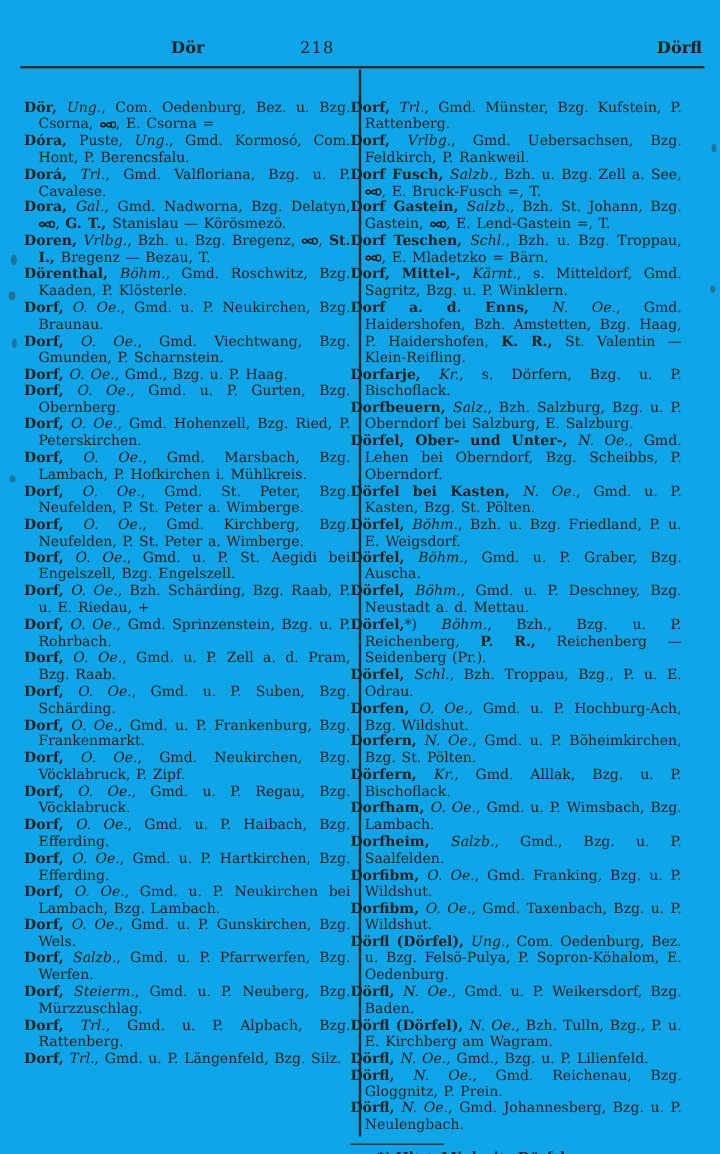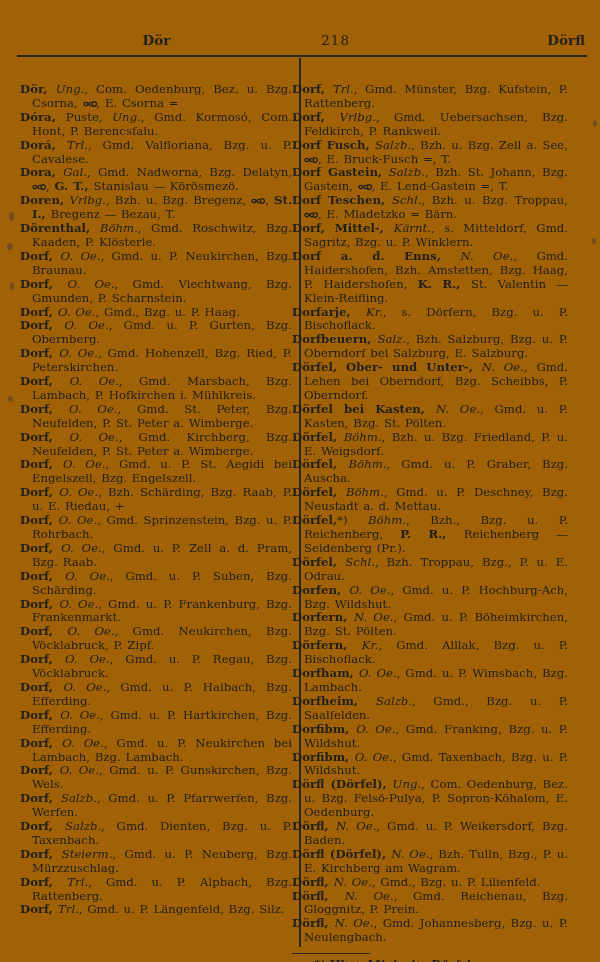--- a/index.html
+++ b/index.html
@@ -1,24 +1,24 @@
 <!DOCTYPE html>
 <html><head>
 <meta charset="utf-8">
 <style>
   html,body{margin:0;padding:0;}
   body{background:#c9c8c3;font-family:"DejaVu Serif","Liberation Serif",serif;}
   .page{
     position:relative;width:600px;height:962px;margin:0 auto;
-    background:#a16207;color:#23211d;overflow:hidden;
+    background:#0ea5e9;color:#23211d;overflow:hidden;
   }
   
   .running-head{position:absolute;top:32px;left:0;width:100%;height:20px;font-size:13.5px;}
   .rh-left{position:absolute;left:20px;width:273px;text-align:center;font-weight:bold;}
-  .rh-center{position:absolute;left:250px;width:100px;text-align:right;letter-spacing:1px;}
+  .rh-center{position:absolute;left:250px;width:100px;text-align:left;letter-spacing:1px;}
   .rh-right{position:absolute;left:308px;width:277px;text-align:right;font-weight:bold;}
   .rule-top{position:absolute;top:55px;left:17px;width:570px;height:2px;background:#2a2824;}
   .divider{position:absolute;top:58px;left:299px;width:1.5px;height:889px;background:#2a2824;}
   
   .columns{position:absolute;top:63px;left:20px;width:565px;display:flex;margin-top:20px;}
   .col{flex:0 0 272px;}
   .col.right{flex:0 0 276px;}
   .entry{
     font-size:11.7px;line-height:13.9px;text-align:justify;
     padding-left:12px;text-indent:-12px;word-spacing:1px;
@@ -77,21 +77,20 @@
         <div class="entry"><span class="b">Dorf, </span><span class="i">O. Oe.</span><span class="n">, Gmd. u. P. Zell a. d. Pram, Bzg. Raab.</span></div>
         <div class="entry"><span class="b">Dorf, </span><span class="i">O. Oe.</span><span class="n">, Gmd. u. P. Suben, Bzg. Schärding.</span></div>
         <div class="entry"><span class="b">Dorf, </span><span class="i">O. Oe.</span><span class="n">, Gmd. u. P. Frankenburg, Bzg. Frankenmarkt.</span></div>
         <div class="entry"><span class="b">Dorf, </span><span class="i">O. Oe.</span><span class="n">, Gmd. Neukirchen, Bzg. Vöcklabruck, P. Zipf.</span></div>
         <div class="entry"><span class="b">Dorf, </span><span class="i">O. Oe.</span><span class="n">, Gmd. u. P. Regau, Bzg. Vöcklabruck.</span></div>
         <div class="entry"><span class="b">Dorf, </span><span class="i">O. Oe.</span><span class="n">, Gmd. u. P. Haibach, Bzg. Efferding.</span></div>
         <div class="entry"><span class="b">Dorf, </span><span class="i">O. Oe.</span><span class="n">, Gmd. u. P. Hartkirchen, Bzg. Efferding.</span></div>
         <div class="entry"><span class="b">Dorf, </span><span class="i">O. Oe.</span><span class="n">, Gmd. u. P. Neukirchen bei Lambach, Bzg. Lambach.</span></div>
         <div class="entry"><span class="b">Dorf, </span><span class="i">O. Oe.</span><span class="n">, Gmd. u. P. Gunskirchen, Bzg. Wels.</span></div>
         <div class="entry"><span class="b">Dorf, </span><span class="i">Salzb.</span><span class="n">, Gmd. u. P. Pfarrwerfen, Bzg. Werfen.</span></div>
-        <div class="entry"><span class="b">Dorf, </span><span class="i">Salzb.</span><span class="n">, Gmd. Dienten, Bzg. u. P. Taxenbach.</span></div>
         <div class="entry"><span class="b">Dorf, </span><span class="i">Steierm.</span><span class="n">, Gmd. u. P. Neuberg, Bzg. Mürzzuschlag.</span></div>
         <div class="entry"><span class="b">Dorf, </span><span class="i">Trl.</span><span class="n">, Gmd. u. P. Alpbach, Bzg. Rattenberg.</span></div>
         <div class="entry"><span class="b">Dorf, </span><span class="i">Trl.</span><span class="n">, Gmd. u. P. Längenfeld, Bzg. Silz.</span></div>
       </div>
     <div class="col right">
 
     <div class="entry"><span class="b">Dorf, </span><span class="i">Trl.</span><span class="n">, Gmd. Münster, Bzg. Kufstein, P. Rattenberg.</span></div>
         <div class="entry"><span class="b">Dorf, </span><span class="i">Vrlbg.</span><span class="n">, Gmd. Uebersachsen, Bzg. Feldkirch, P. Rankweil.</span></div>
         <div class="entry"><span class="b">Dorf Fusch, </span><span class="i">Salzb.</span><span class="n">, Bzh. u. Bzg. Zell a. See, </span><svg viewBox="0 0 26 14" width="14" height="8" class="ph">
             <path d="M2 7c0-4 7-4 7 0s-7 4-7 0Zm9 0c0-4 7-4 7 0s-7 4-7 0Z" fill="none" stroke="#23211d" stroke-width="2.6"></path>

